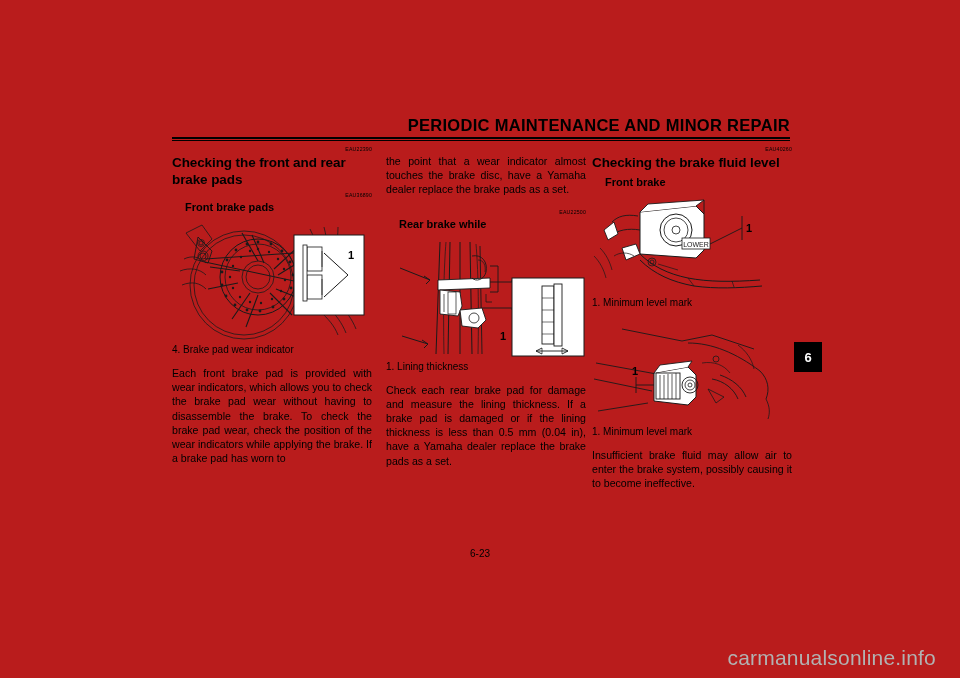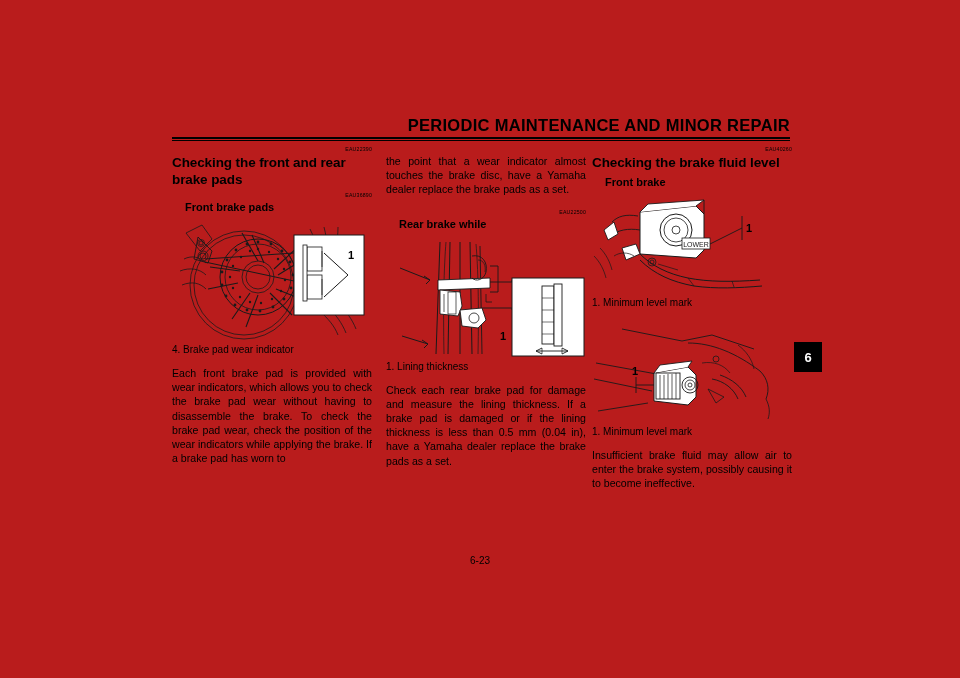--- a/index.html
+++ b/index.html
@@ -113,21 +113,20 @@
   }
   .figure svg { display: block; }
 
   
   #page-number {
     position: absolute;
     left: 0; top: 548px;
     width: 960px;
     text-align: center;
     font-size: 10px;
-    margin-top: 7px;
   }
   #watermark {
     position: absolute;
     left: 0; top: 646px;
     width: 936px;
     text-align: right;
     font-size: 21px;
     color: #b2b2b2;
     letter-spacing: 0.2px;
   }
@@ -391,14 +390,15 @@
     </div>
     <div style="position:relative; margin-top:-58px; margin-left:40px; font-size:11px; font-weight:bold; height:0;">1</div>
     <div style="height:58px"></div>
 
     <div class="caption">1.  Minimum level mark</div>
 
     <p class="body">Insufficient brake fluid may allow air to enter the brake system, possibly caus­ing it to become ineffective.</p>
   </div>
 
   <div id="page-number">6-23</div>
+  <div id="watermark">carmanualsonline.info</div>
 
 </div>
 
 </body></html>

